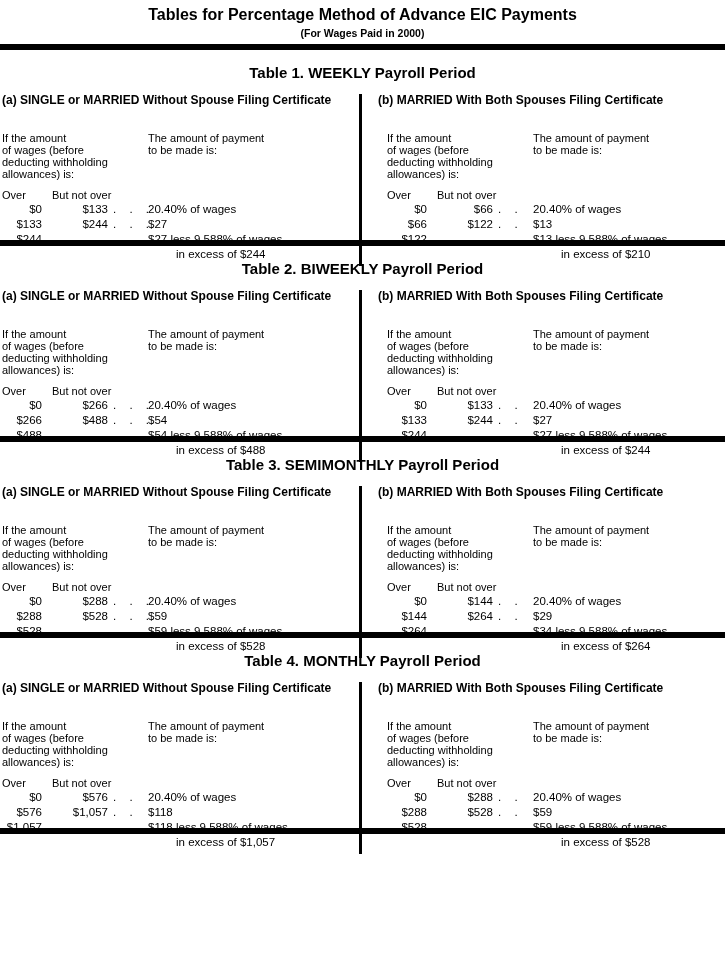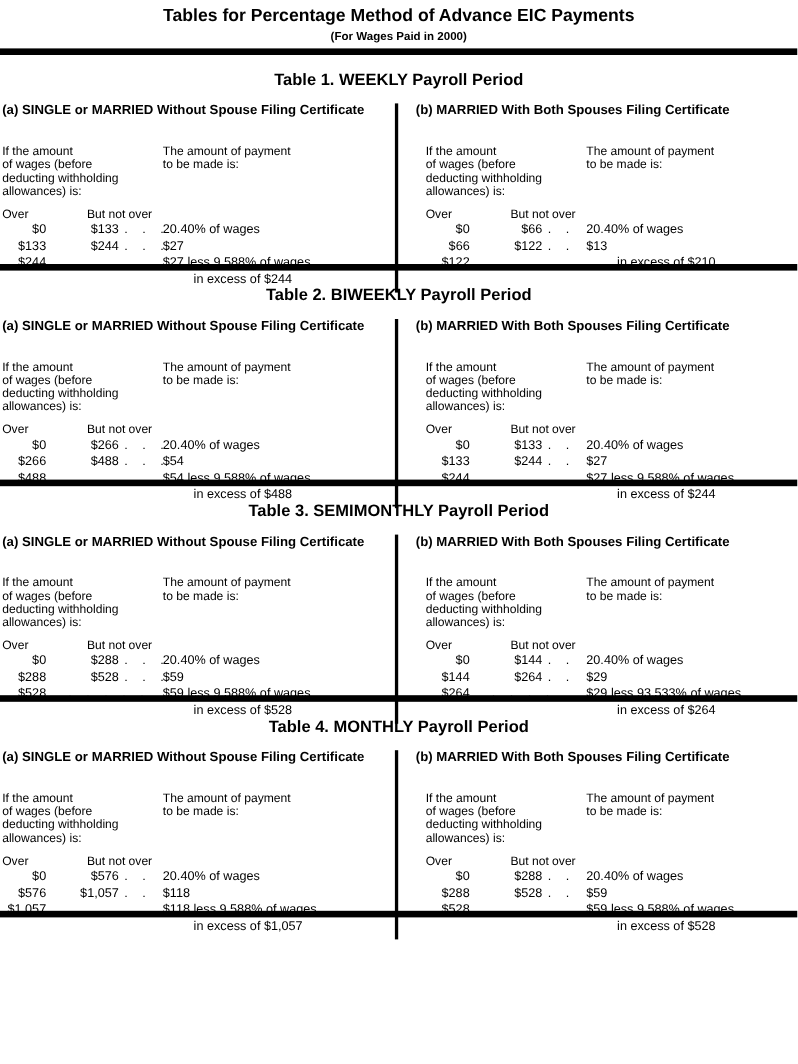--- a/index.html
+++ b/index.html
@@ -35,21 +35,21 @@
   .panel-b .inner { padding-left: 9px; }
 
   .col-headers {
     display: grid; grid-template-columns: 146px auto;
     font-size: 11px; line-height: 12px; min-height: 48px; margin-bottom: 9px;
   }
   .lbl-line { white-space: nowrap; }
 
   .range-headers { position: relative; font-size: 11px; height: 13px; }
   .over-h { position: absolute; left: 0; }
-  .bno-h  { position: absolute; left: 77px; white-space: nowrap; }
+  .bno-h  { position: absolute; left: 50px; white-space: nowrap; }
 
   .row {
     display: grid; grid-template-columns: 40px 106px auto;
     font-size: 11.5px; line-height: 15px;
   }
   .row .over { text-align: right; white-space: nowrap; }
   .row .bno  { padding-left: 20px; white-space: nowrap; }
   .bno-amt   { display: inline-block; width: 46px; text-align: right; }
   .dots      { letter-spacing: 5px; padding-left: 5px; }
   .row3-dots .dots { padding-left: 0; }
@@ -142,20 +142,21 @@
                 <span class="over">$66</span>
                 <span class="bno"><span class="bno-amt">$122</span><span class="dots">. .</span></span>
                 <span class="pay">
                   <div class="pay-line1">$13</div>
                 </span>
               </div>
               <div class="row row3-dots">
                 <span class="over">$122</span>
                 <span class="bno"><span class="dots">. . . .</span></span>
                 <span class="pay">
+                  <div class="pay-line1">$13 less 9.588% of wages</div>
                   <div class="pay-line2">in excess of $210</div>
                 </span>
               </div>
             </div>
           </div>
         </div>
       </section>
       <div class="thick-bar"></div>
       <section class="table-section">
         <h2 class="table-title">Table 2. BIWEEKLY Payroll Period</h2>
@@ -325,21 +326,21 @@
                 <span class="over">$144</span>
                 <span class="bno"><span class="bno-amt">$264</span><span class="dots">. .</span></span>
                 <span class="pay">
                   <div class="pay-line1">$29</div>
                 </span>
               </div>
               <div class="row row3-dots">
                 <span class="over">$264</span>
                 <span class="bno"><span class="dots">. . . .</span></span>
                 <span class="pay">
-                  <div class="pay-line1">$29 less 93.533% of wages</div>
+                  <div class="pay-line1">$34 less 9.588% of wages</div>
                   <div class="pay-line2">in excess of $264</div>
                 </span>
               </div>
             </div>
           </div>
         </div>
       </section>
       <div class="thick-bar"></div>
       <section class="table-section">
         <h2 class="table-title">Table 4. MONTHLY Payroll Period</h2>

